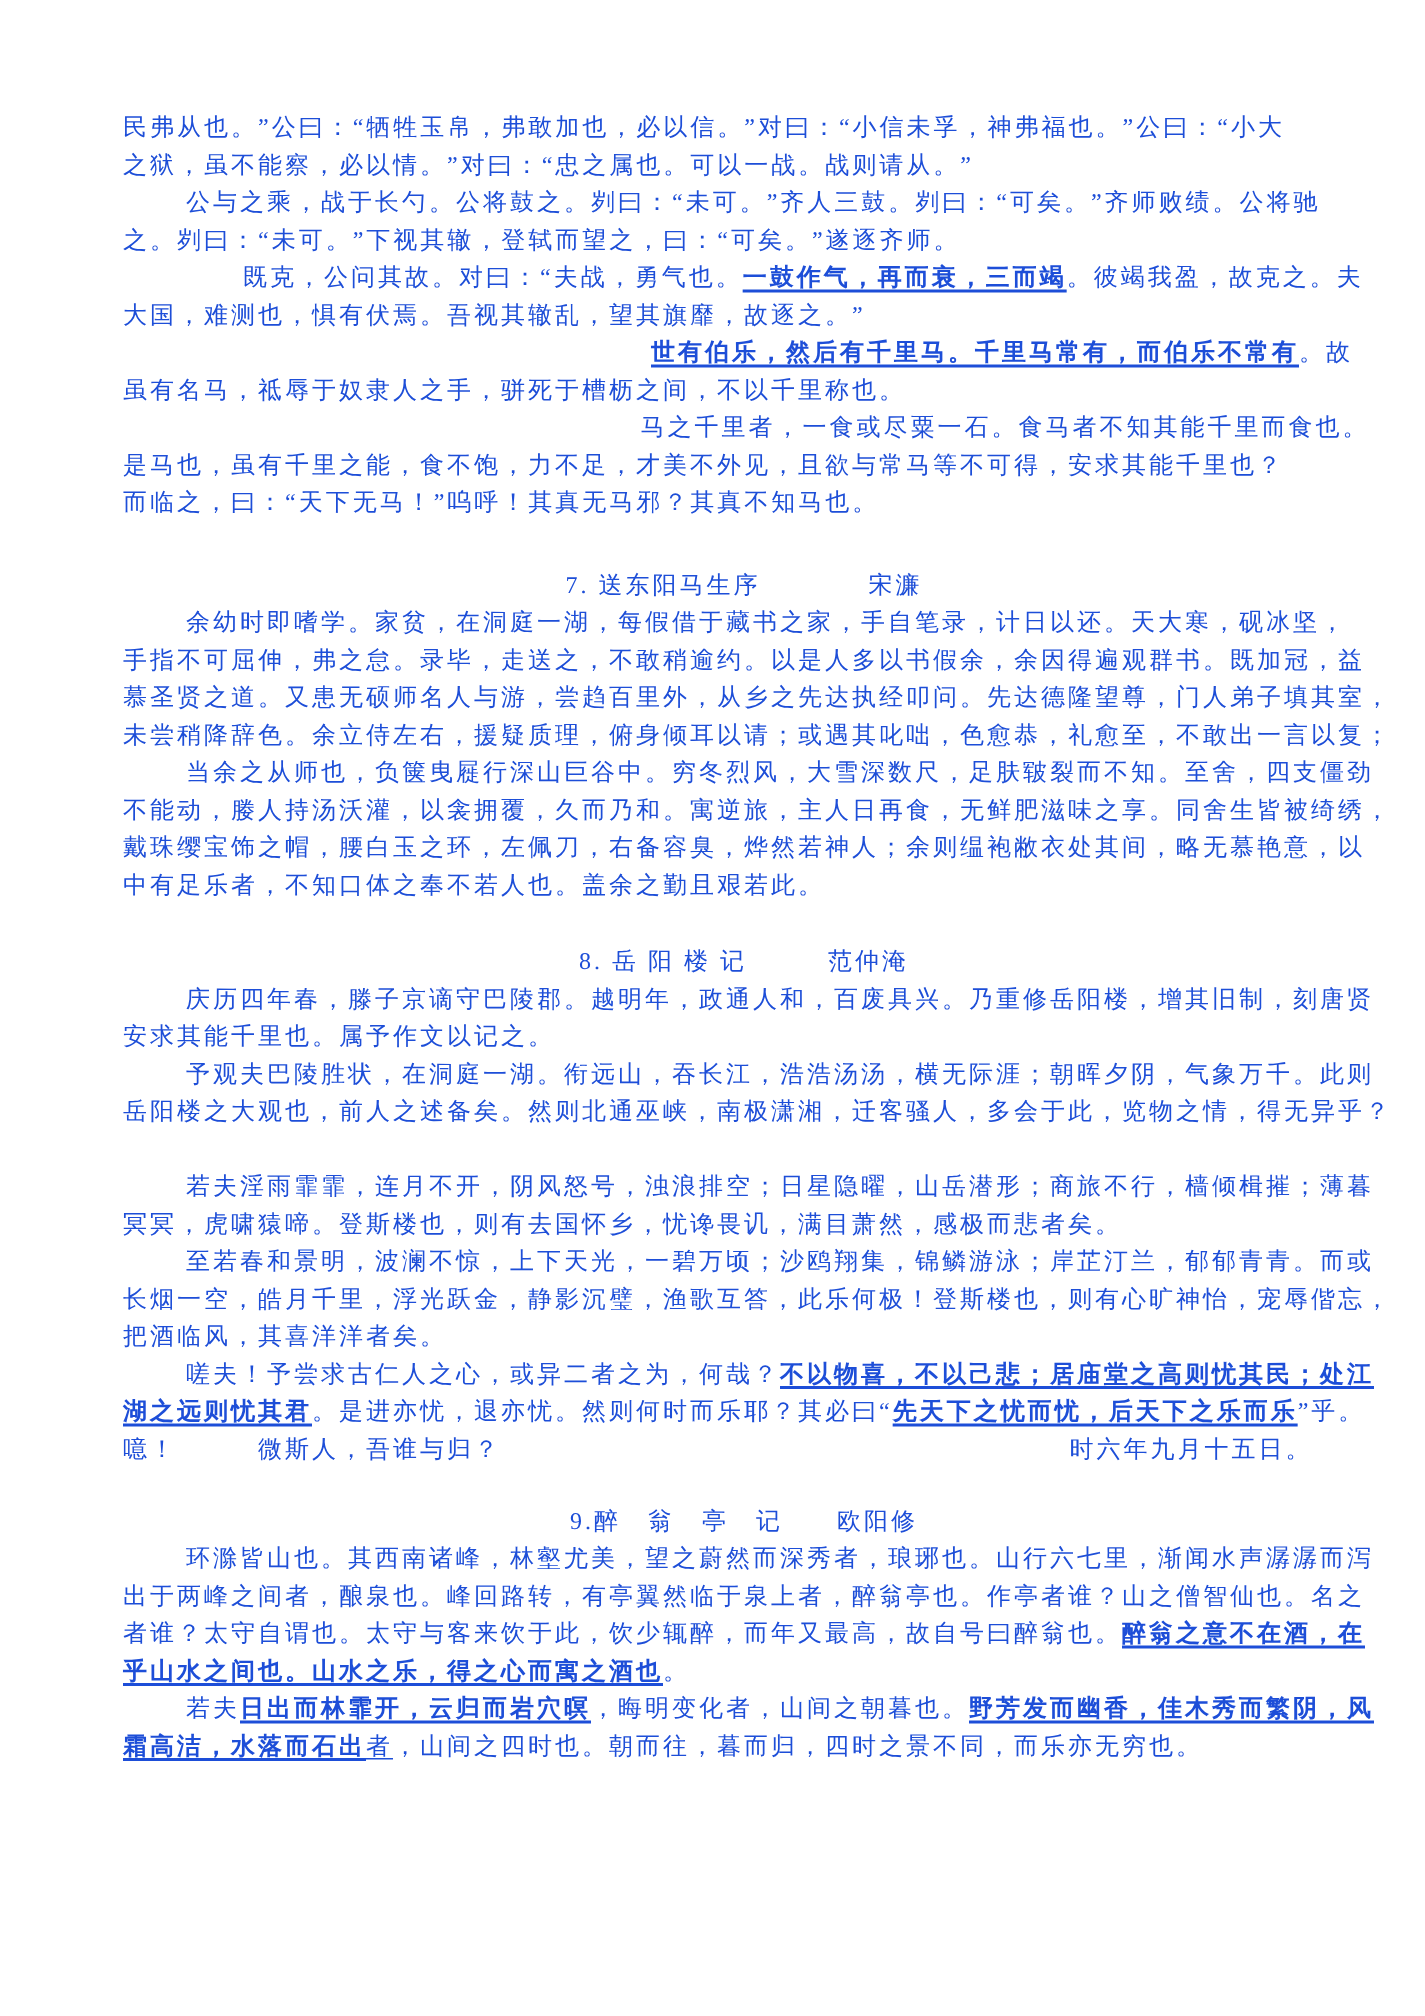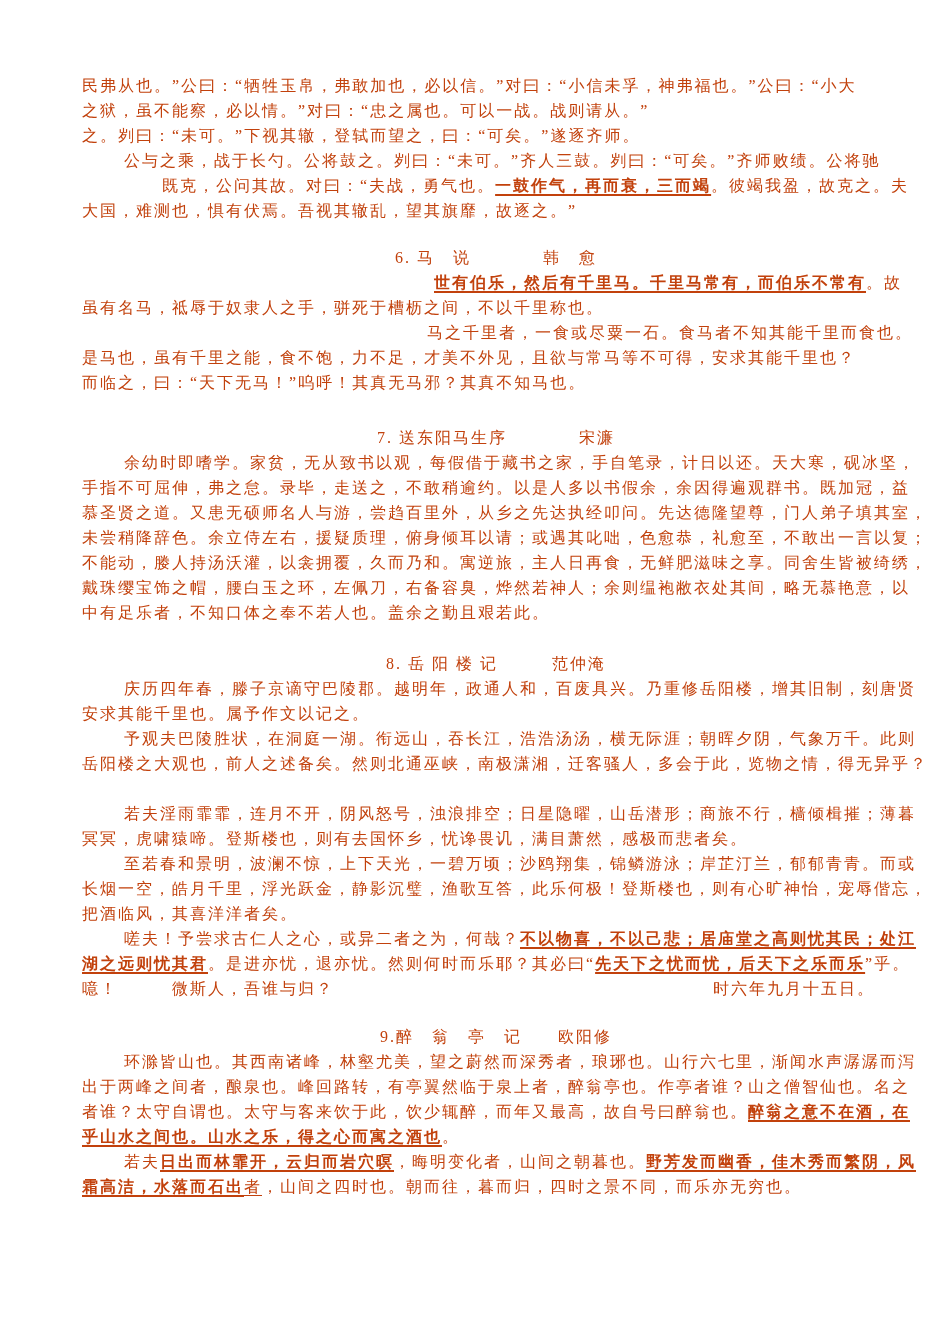--- a/index.html
+++ b/index.html
@@ -5,21 +5,21 @@
   html,body{margin:0;padding:0;background:#fff;}
   .page{
     position:relative;
     width:950px;height:1344px;
     background:#ffffff;
     box-sizing:border-box;
     padding:73px 40px 0 82px;
     overflow:hidden;
     font-family:"Liberation Serif","DejaVu Serif",serif;
     font-size:16px;
-    color:#c2410c;
+    color:#1d4ed8;
   }
   .sec{margin:0;}
   .line{
     height:25px;line-height:25px;
     white-space:nowrap;
     letter-spacing:2px;
     position:relative;
   }
   .blank{height:25px;}
   .title{
@@ -49,39 +49,39 @@
     right:35px;top:0;
   }
 </style>
 </head>
 <body>
 
 <div class="page" id="page-root">
     <div class="sec">
       <div class="line"><span class="seg-n">民弗从也。”公曰：“牺牲玉帛，弗敢加也，必以信。”对曰：“小信未孚，神弗福也。”公曰：“小大</span></div>
       <div class="line"><span class="seg-n">之狱，虽不能察，必以情。”对曰：“忠之属也。可以一战。战则请从。”</span></div>
+      <div class="line" style="padding-left: 42px;"><span class="seg-n">公与之乘，战于长勺。公将鼓之。刿曰：“未可。”齐人三鼓。刿曰：“可矣。”齐师败绩。公将驰</span></div>
       <div class="line"><span class="seg-n">之。刿曰：“未可。”下视其辙，登轼而望之，曰：“可矣。”遂逐齐师。</span></div>
-      <div class="line" style="padding-left: 42px;"><span class="seg-n">公与之乘，战于长勺。公将鼓之。刿曰：“未可。”齐人三鼓。刿曰：“可矣。”齐师败绩。公将驰</span></div>
       <div class="line" style="padding-left: 80px;"><span class="seg-n">既克，公问其故。对曰：“夫战，勇气也。</span><span class="seg-b">一鼓作气，再而衰，三而竭</span><span class="seg-n">。彼竭我盈，故克之。夫</span></div>
       <div class="line"><span class="seg-n">大国，难测也，惧有伏焉。吾视其辙乱，望其旗靡，故逐之。”</span></div>
     </div>
     <div class="sec">
-      <div class="title" id="title-1">6. 马　说　　　　韩　愈</div>
       <div class="line" style="padding-left: 352px;"><span class="seg-b">世有伯乐，然后有千里马。千里马常有，而伯乐不常有</span><span class="seg-n">。故</span></div>
       <div class="line"><span class="seg-n">虽有名马，祗辱于奴隶人之手，骈死于槽枥之间，不以千里称也。</span></div>
       <div class="line" style="padding-left: 345px;"><span class="seg-n">马之千里者，一食或尽粟一石。食马者不知其能千里而食也。</span></div>
       <div class="line"><span class="seg-n">是马也，虽有千里之能，食不饱，力不足，才美不外见，且欲与常马等不可得，安求其能千里也？</span></div>
       <div class="line"><span class="seg-n">而临之，曰：“天下无马！”呜呼！其真无马邪？其真不知马也。</span></div>
     </div>
     <div class="sec">
       <div class="title" id="title-2">7. 送东阳马生序　　　　宋濂</div>
-      <div class="line" style="padding-left: 42px;"><span class="seg-n">余幼时即嗜学。家贫，无从致书以观，每假借于藏书之家，手自笔录，计日以还。天大寒，砚冰坚，</span></div>
+      <div class="line" style="padding-left: 42px;"><span class="seg-n">余幼时即嗜学。家贫，在洞庭一湖，每假借于藏书之家，手自笔录，计日以还。天大寒，砚冰坚，</span></div>
       <div class="line"><span class="seg-n">手指不可屈伸，弗之怠。录毕，走送之，不敢稍逾约。以是人多以书假余，余因得遍观群书。既加冠，益</span></div>
       <div class="line"><span class="seg-n">慕圣贤之道。又患无硕师名人与游，尝趋百里外，从乡之先达执经叩问。先达德隆望尊，门人弟子填其室，</span></div>
       <div class="line"><span class="seg-n">未尝稍降辞色。余立侍左右，援疑质理，俯身倾耳以请；或遇其叱咄，色愈恭，礼愈至，不敢出一言以复；</span></div>
+      <div class="line" style="padding-left: 42px;"><span class="seg-n">当余之从师也，负箧曳屣行深山巨谷中。穷冬烈风，大雪深数尺，足肤皲裂而不知。至舍，四支僵劲</span></div>
       <div class="line"><span class="seg-n">不能动，媵人持汤沃灌，以衾拥覆，久而乃和。寓逆旅，主人日再食，无鲜肥滋味之享。同舍生皆被绮绣，</span></div>
       <div class="line"><span class="seg-n">戴珠缨宝饰之帽，腰白玉之环，左佩刀，右备容臭，烨然若神人；余则缊袍敝衣处其间，略无慕艳意，以</span></div>
       <div class="line"><span class="seg-n">中有足乐者，不知口体之奉不若人也。盖余之勤且艰若此。</span></div>
     </div>
     <div class="sec">
       <div class="title" id="title-3">8. 岳 阳 楼 记　　　范仲淹</div>
       <div class="line" style="padding-left: 42px;"><span class="seg-n">庆历四年春，滕子京谪守巴陵郡。越明年，政通人和，百废具兴。乃重修岳阳楼，增其旧制，刻唐贤</span></div>
       <div class="line"><span class="seg-n">安求其能千里也。属予作文以记之。</span></div>
       <div class="line" style="padding-left: 42px;"><span class="seg-n">予观夫巴陵胜状，在洞庭一湖。衔远山，吞长江，浩浩汤汤，横无际涯；朝晖夕阴，气象万千。此则</span></div>
       <div class="line"><span class="seg-n">岳阳楼之大观也，前人之述备矣。然则北通巫峡，南极潇湘，迁客骚人，多会于此，览物之情，得无异乎？</span></div>

